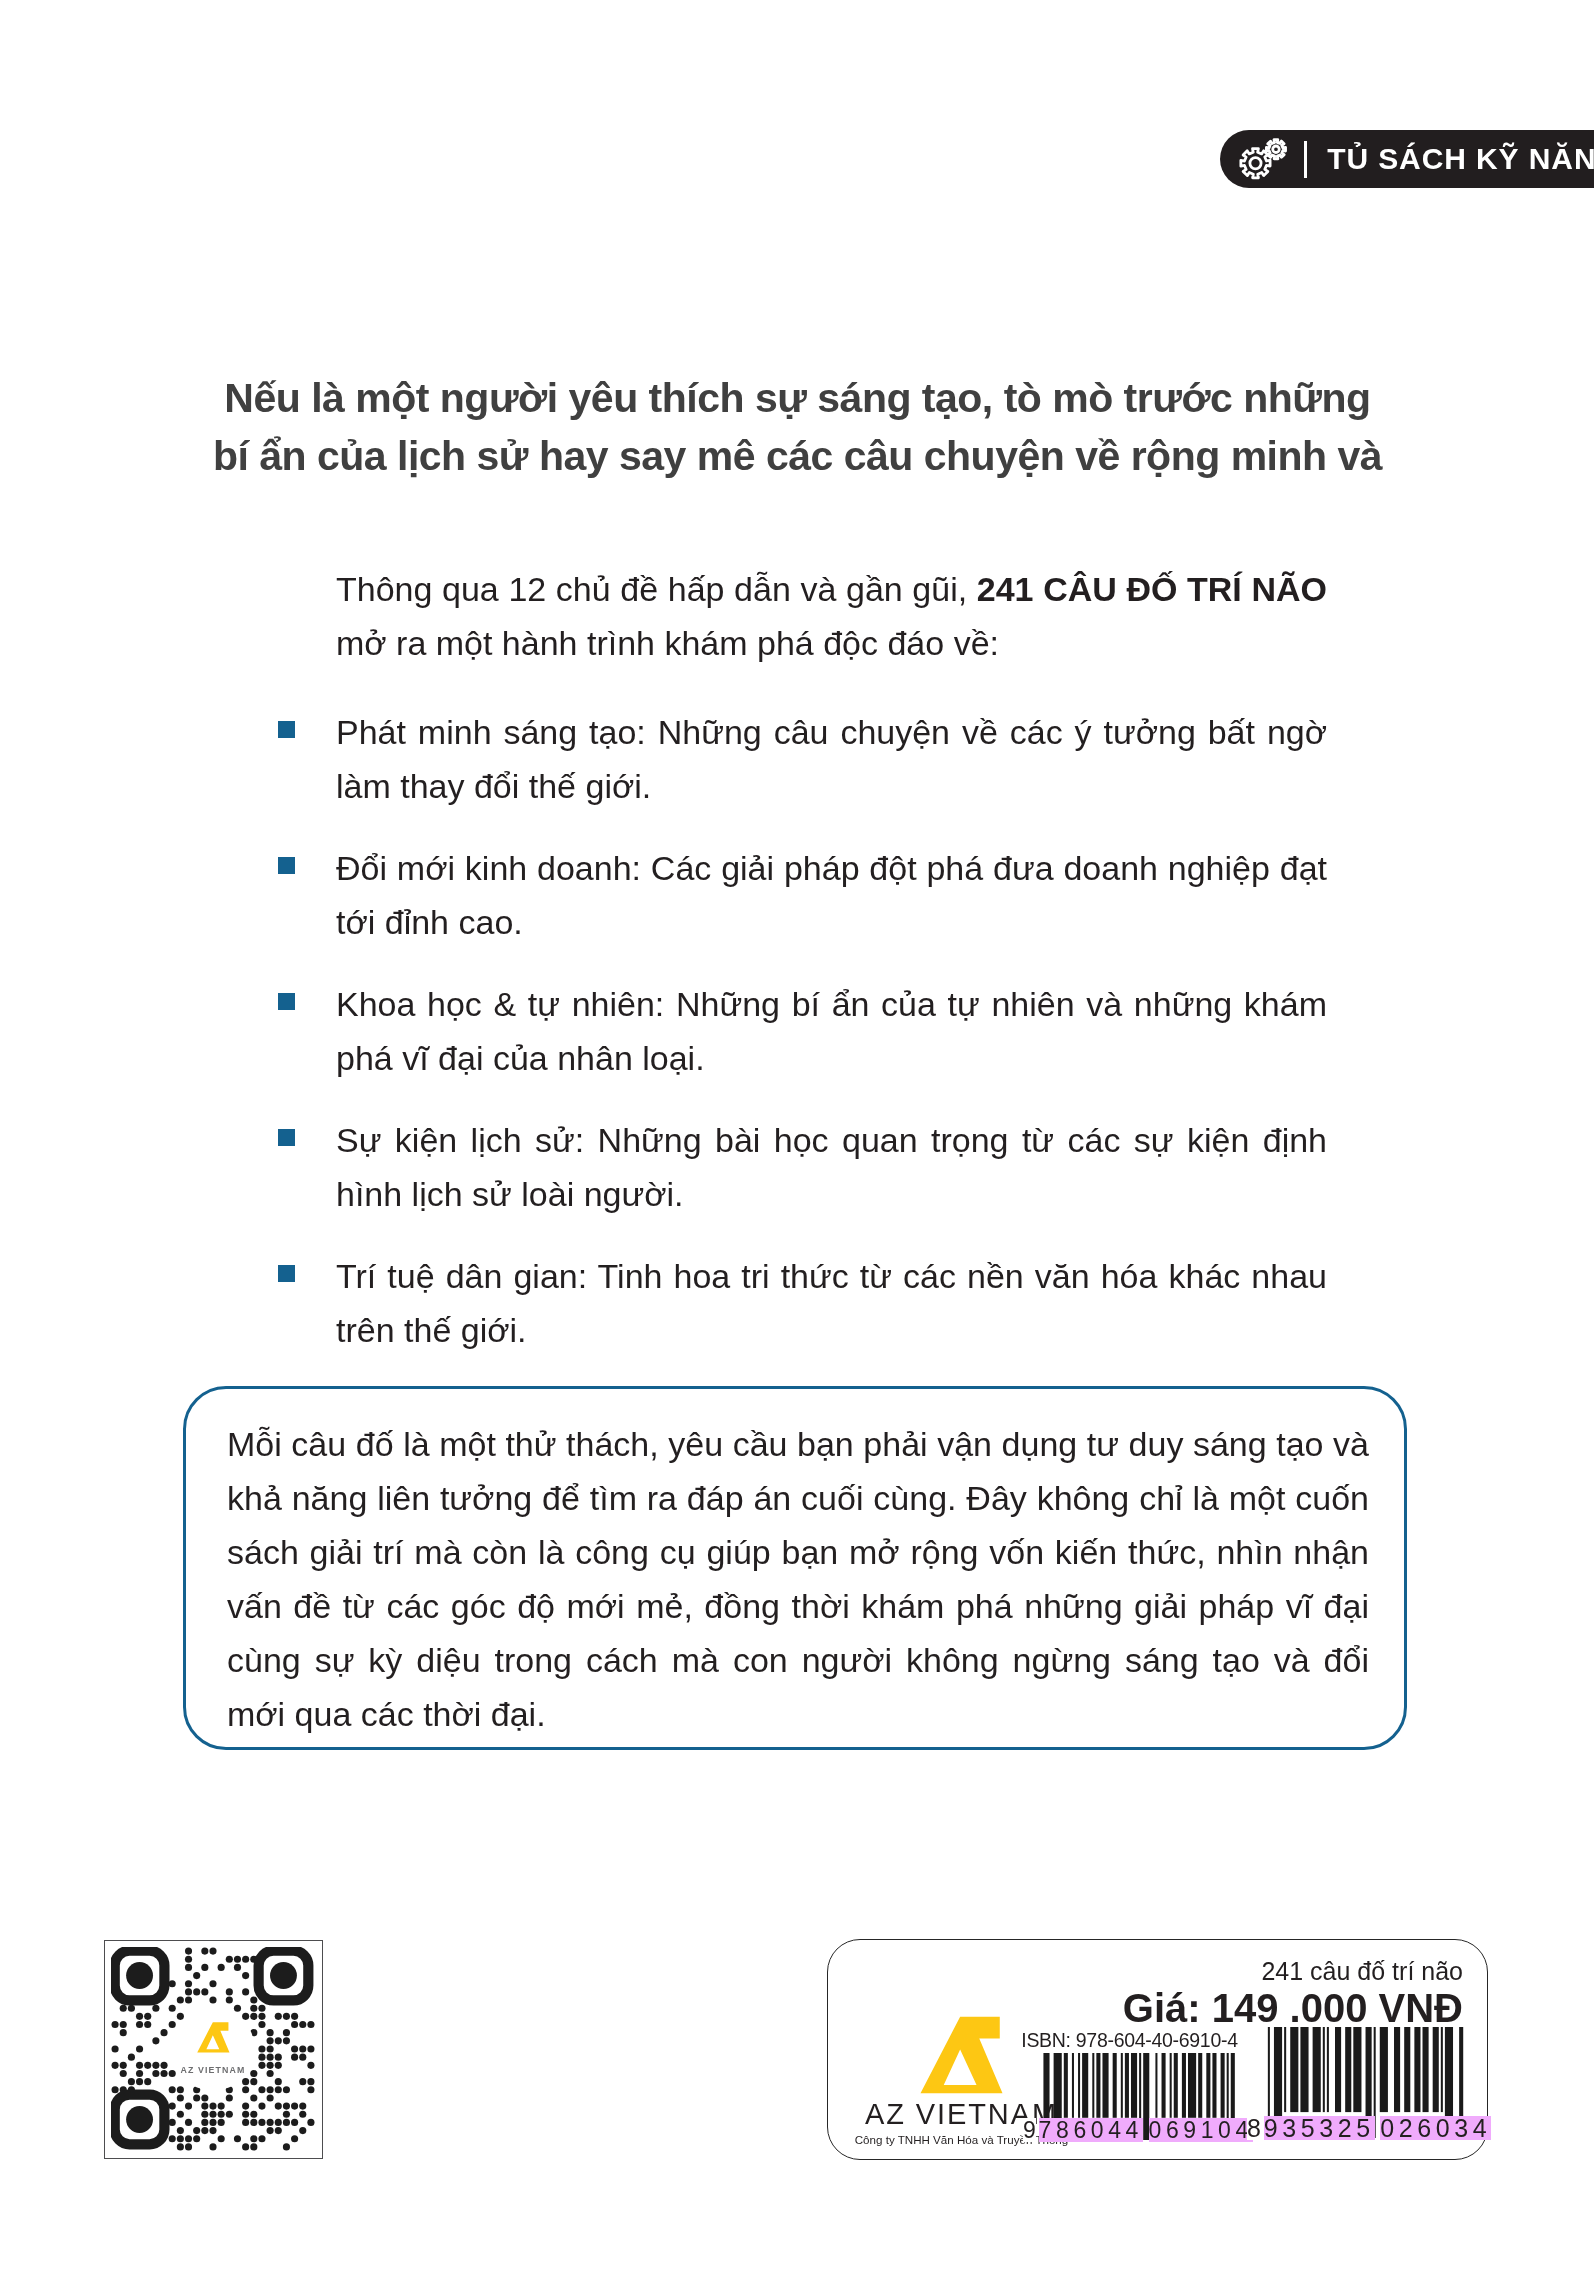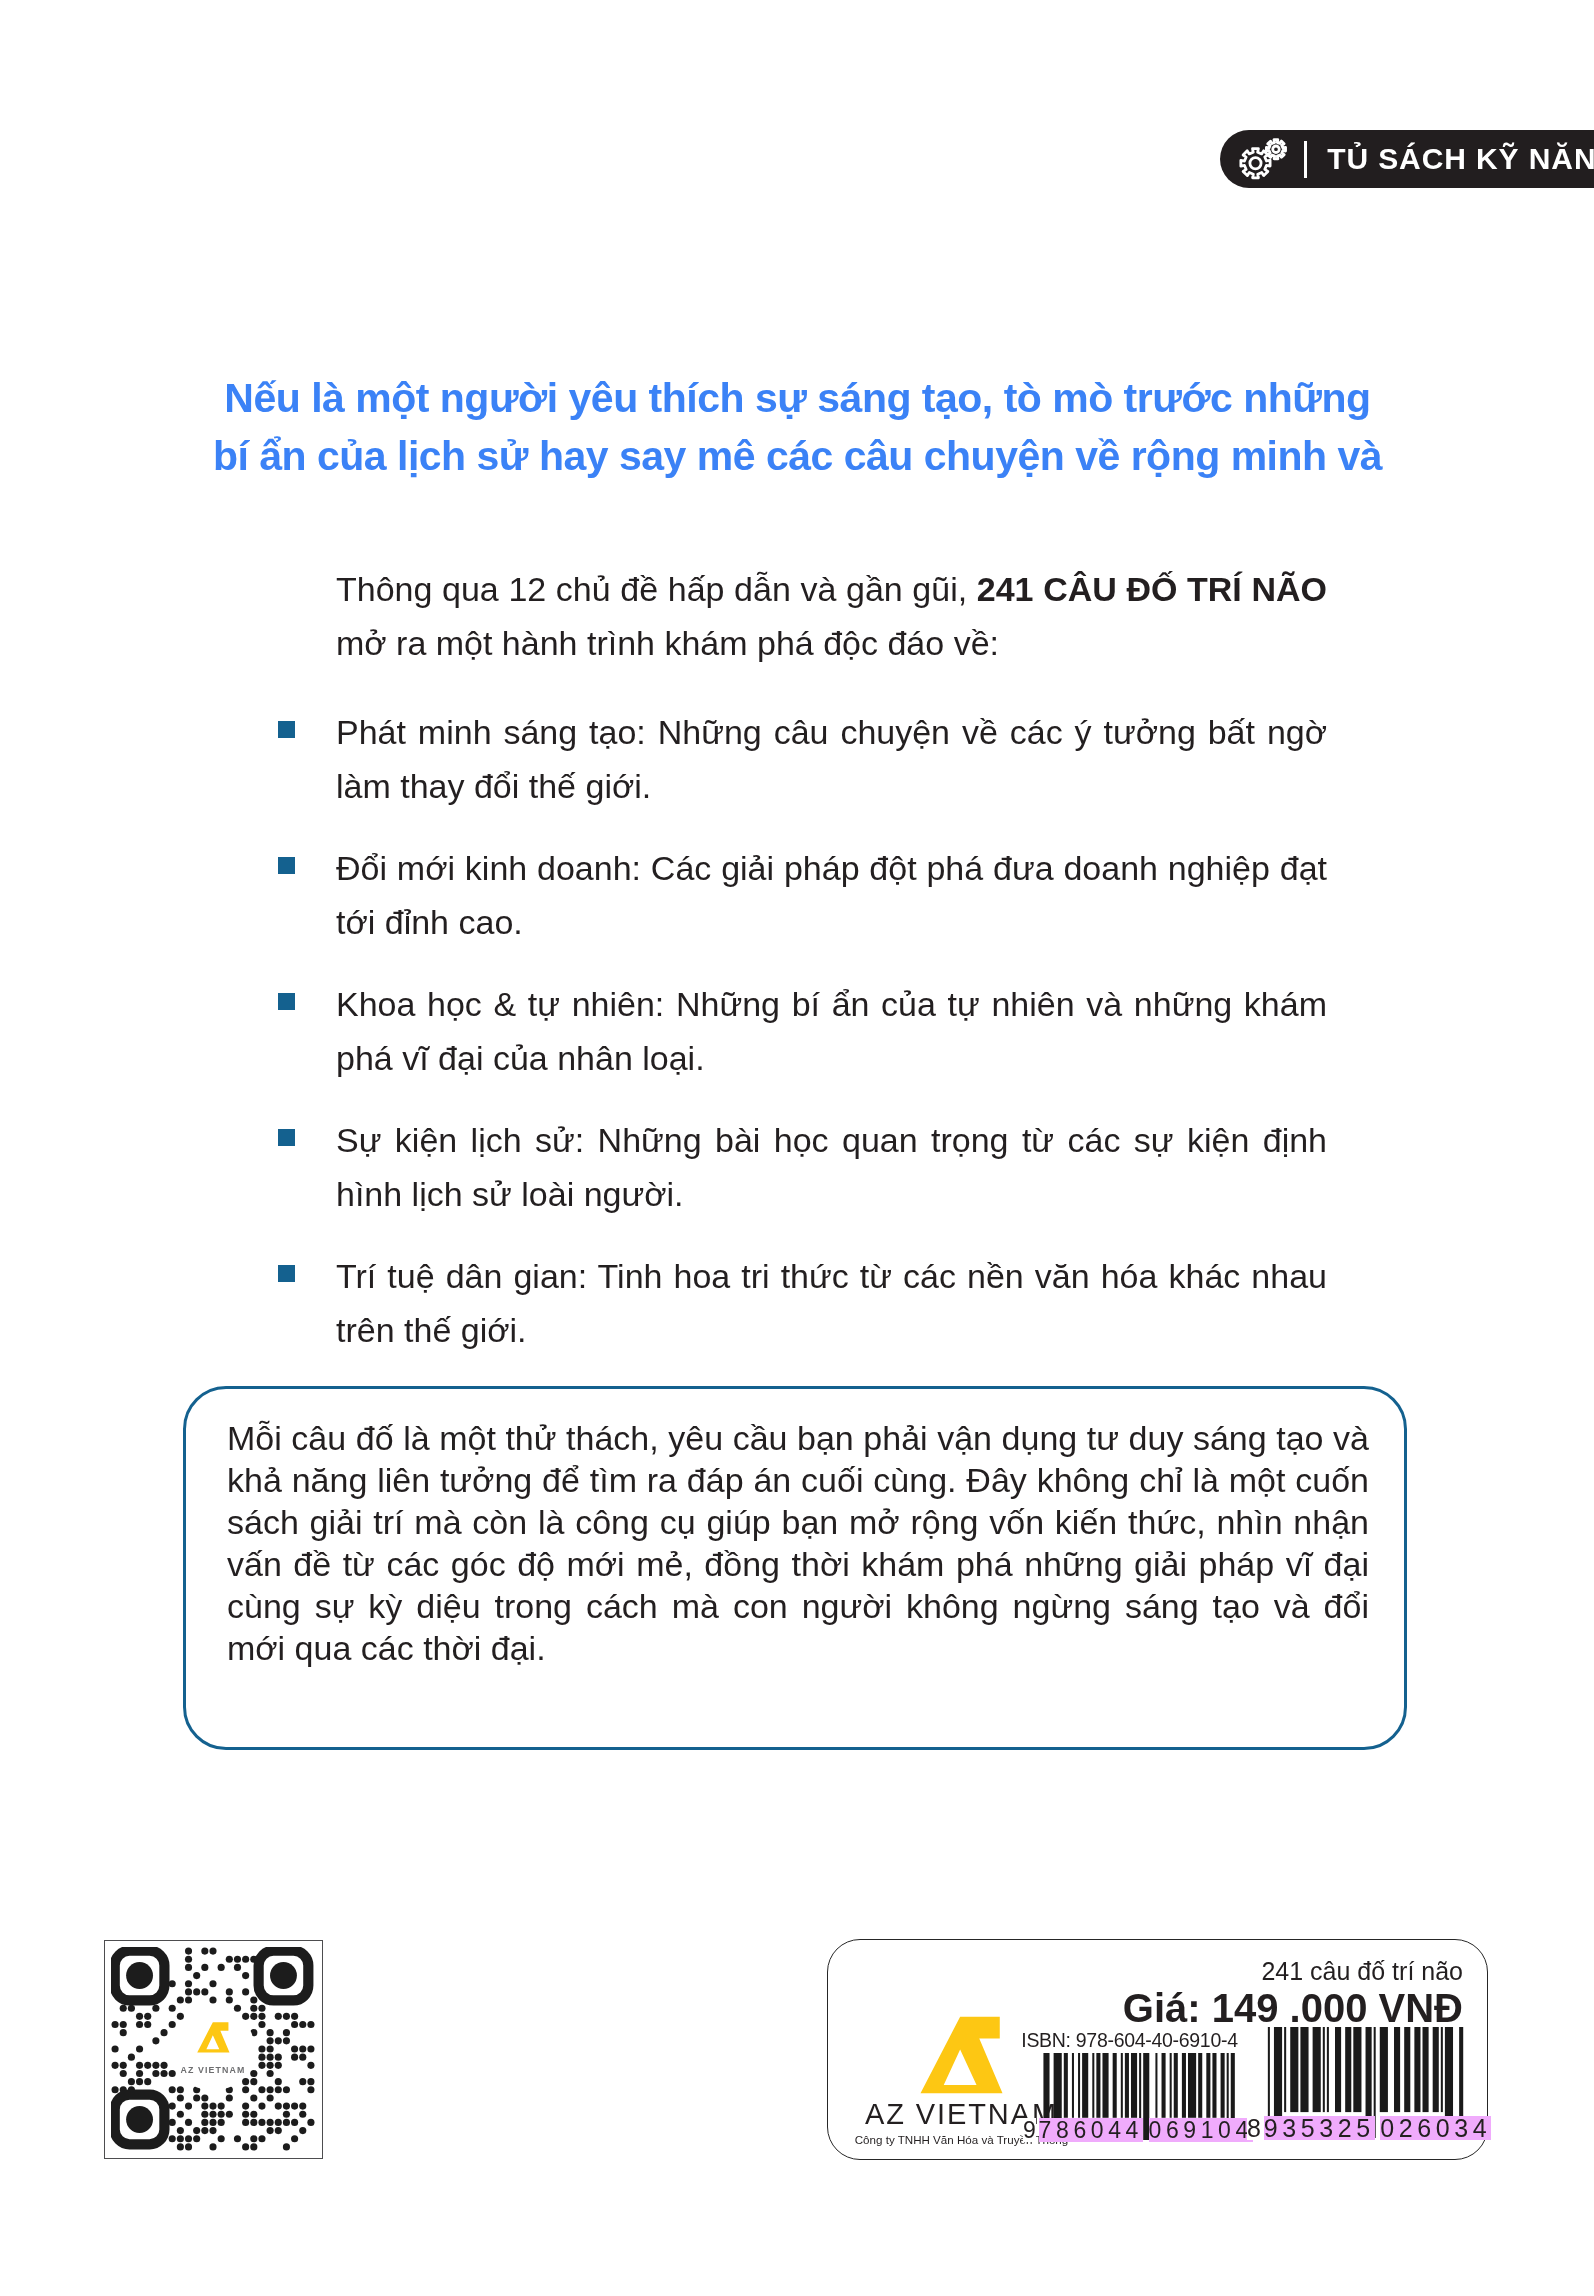--- a/index.html
+++ b/index.html
@@ -9,37 +9,37 @@
   
   .badge{position:absolute;left:1220px;top:130px;width:375px;height:58px;
          background:#221e1f;border-radius:29px 0 0 29px;display:flex;align-items:center;
          padding-left:15px;box-sizing:border-box;gap:8px;}
   .badge .gears{width:54px;height:45px;flex:0 0 auto;}
   .badge .divider{width:2.8px;height:37px;background:#fff;margin:0 12px 0 7.4px;flex:0 0 auto;}
   .badge .label{color:#fff;font-weight:bold;font-size:30px;letter-spacing:0.9px;white-space:nowrap;}
 
   
   .headline{position:absolute;left:111px;top:369px;width:1373px;text-align:center;
-            color:#3b82f6;font-weight:bold;font-size:41px;line-height:58px;letter-spacing:-0.5px;}
+            color:#404040;font-weight:bold;font-size:41px;line-height:58px;letter-spacing:-0.5px;}
   .headline div{white-space:nowrap;}
 
   
   .column{position:absolute;left:336px;top:562px;width:991px;font-size:34px;line-height:54px;}
   .intro{margin:0;text-align:justify;}
   .intro b{font-weight:bold;}
   .bullets{margin-top:35px;}
   .bullet{position:relative;margin-bottom:15px;margin-top:28px;}
   .bullet p{margin:0;text-align:justify;}
   .bullet .sq{position:absolute;left:-58px;top:16px;width:16.7px;height:16.7px;background:#14618f;}
   .ellipsis{margin:13px 0 0 -58px;font-size:37px;letter-spacing:2.8px;font-weight:bold;}
 
   
   .callout{position:absolute;left:183px;top:1386px;width:1224px;height:364px;box-sizing:border-box;
            border:3.7px solid #14618f;border-radius:43px;padding:28px 35px 0 41px;background:#fff;}
-  .callout p{margin:0;text-align:justify;font-size:34px;line-height:42px;}
+  .callout p{margin:0;text-align:justify;font-size:34px;line-height:54px;}
 
   
   .qr{position:absolute;left:104px;top:1940px;width:219px;height:219px;box-sizing:border-box;
       border:1.9px solid #4d4d4f;padding:5.6px;background:#fff;}
   .qr svg{display:block;}
 
   
   .sticker{position:absolute;left:827px;top:1939px;width:661px;height:221px;box-sizing:border-box;
            border:1.9px solid #262626;border-radius:33px;background:#fff;}
   .sticker .title{position:absolute;right:24px;top:16.7px;font-size:25px;}

